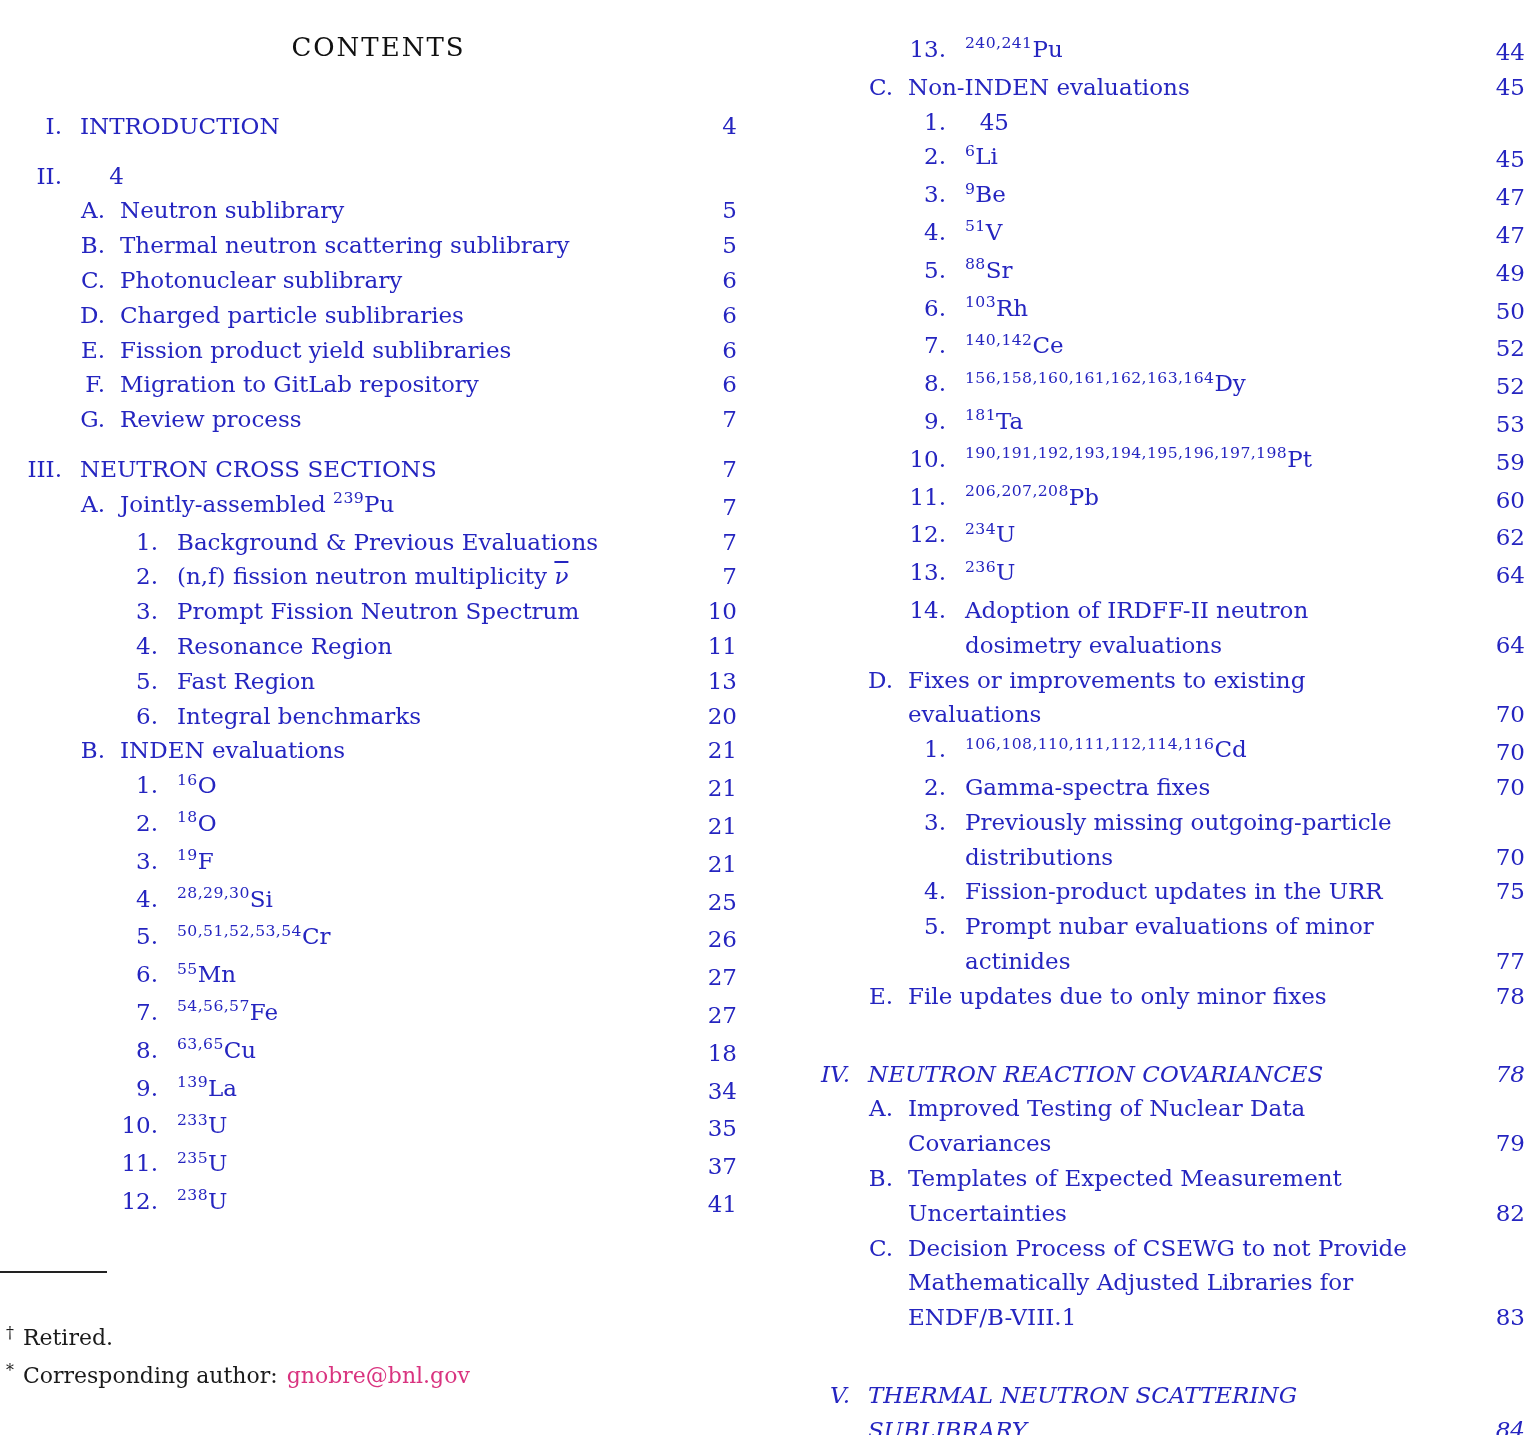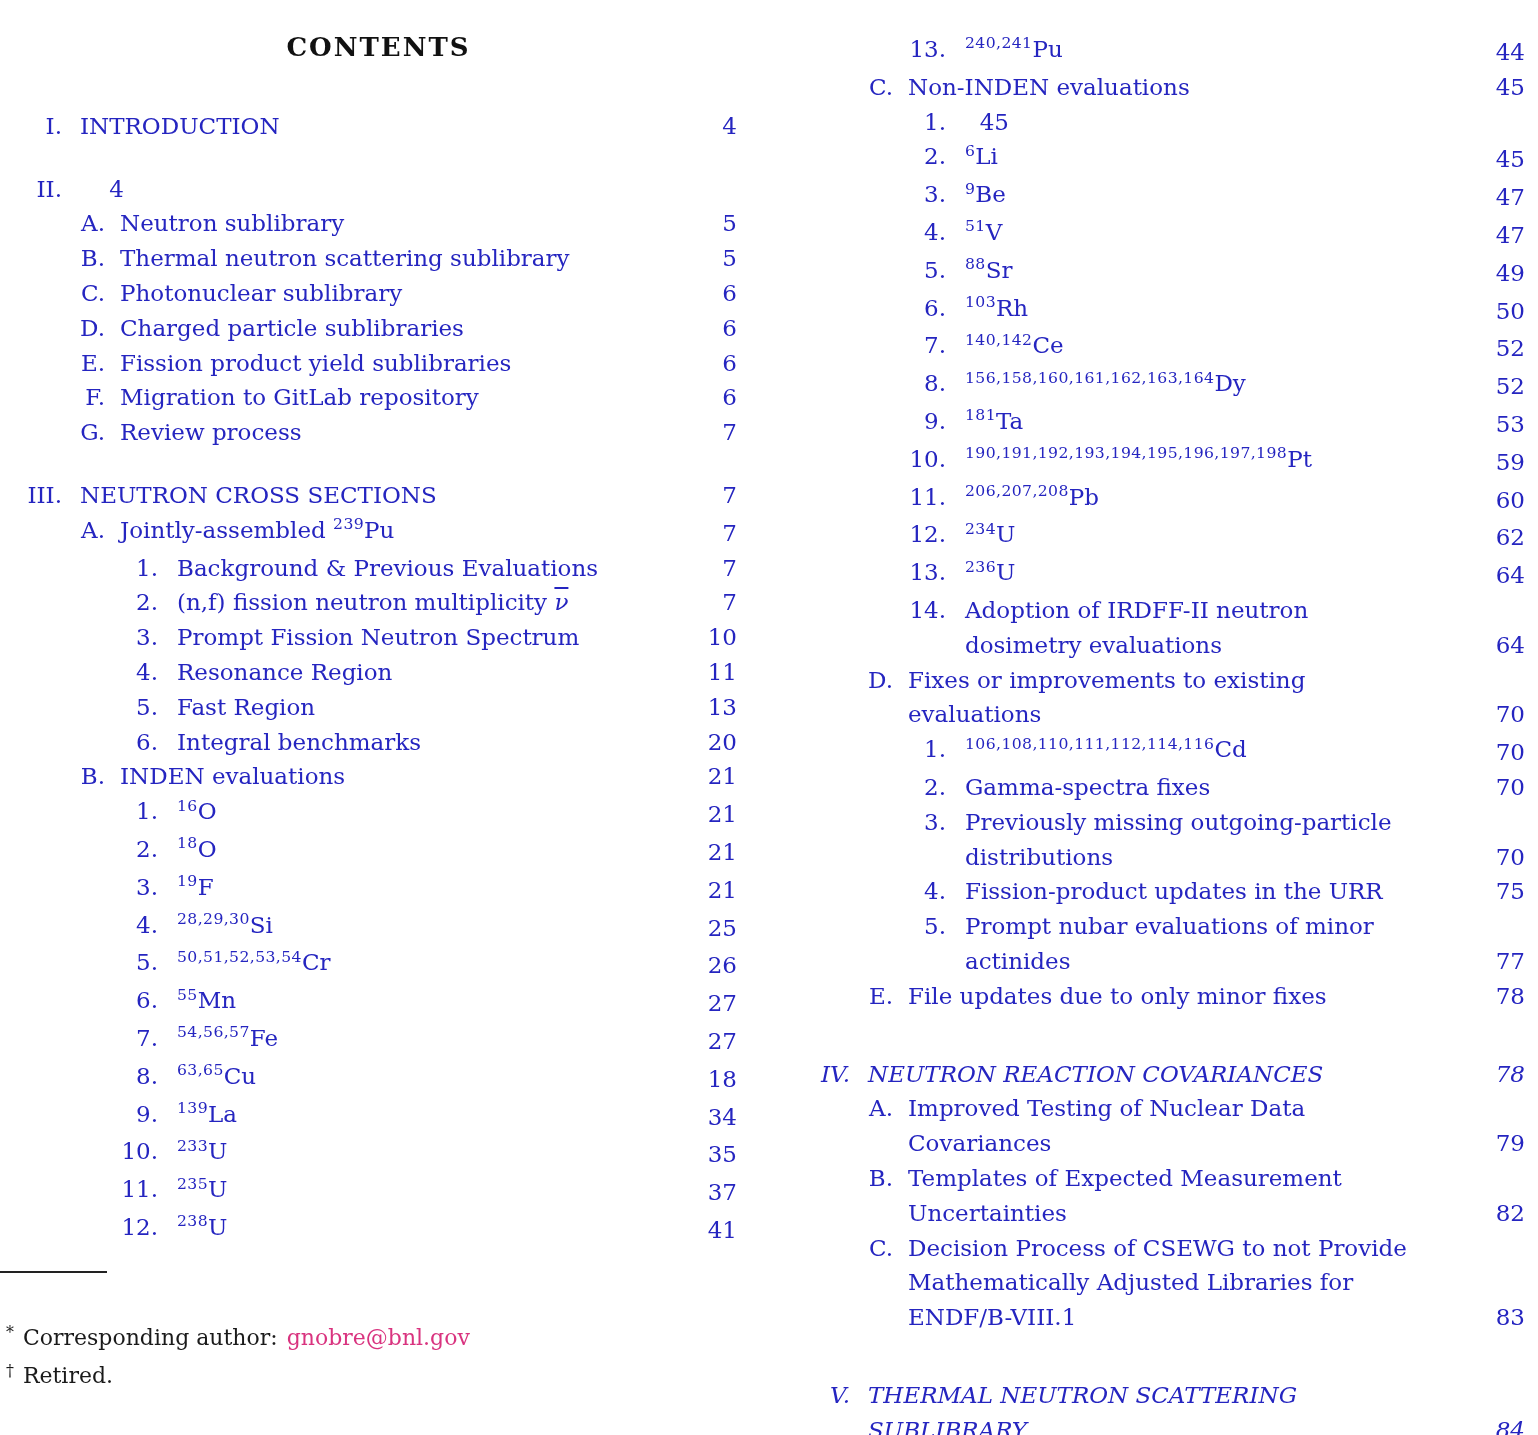--- a/index.html
+++ b/index.html
@@ -19,21 +19,21 @@
   }
   .toc-column {
     position: absolute;
     width: 717px;
   }
   #col-left  { left: 20px;  top: 30px; }
   #col-right { left: 808px; top: 32px; }
 
   .contents-heading {
     color: var(--heading-black);
-    font-weight: bold;
+    font-weight: normal;
     font-size: 26px;
     line-height: 34.8px;
     letter-spacing: 2px;
     text-align: center;
     margin-bottom: 44px;
   }
 
   .toc-entry {
     display: flex;
     color: var(--toc-blue);
@@ -51,21 +51,21 @@
   .level-sub     > .toc-label { width: 85px;  margin-right: 15px; }
   .level-subsub  > .toc-label { width: 138px; margin-right: 19px; }
   .toc-title { flex: 1 1 auto; }
   .toc-page {
     flex: 0 0 auto;
     align-self: flex-end;
     text-align: right;
     min-width: 38px;
     margin-left: 6px;
   }
-  .level-section { margin-top: 28px; }
+  .level-section { margin-top: 15px; }
   #col-right .level-section { margin-top: 43px; font-style: italic; }
   .contents-heading + .toc-entry { margin-top: 0; }
 
   .sup {
     font-size: 0.68em;
     position: relative;
     top: -0.55em;
     letter-spacing: 0.4px;
   }
   .nubar {
@@ -396,18 +396,18 @@
       <span class="toc-label">V.</span>
       <span class="toc-title">THERMAL NEUTRON SCATTERING<br>SUBLIBRARY</span>
       <span class="toc-page">84</span>
     </div>
   </div>
 
 <div class="footnote-rule"></div>
 
 <div class="footnote-area">
   <div class="footnote-line">
+    <span class="fn-marker">†</span><span>Retired.</span>
+  </div>
+  <div class="footnote-line">
     <span class="fn-marker">*</span><span>Corresponding author:</span><a class="email">gnobre@bnl.gov</a>
   </div>
-  <div class="footnote-line">
-    <span class="fn-marker">†</span><span>Retired.</span>
-  </div>
 </div>
 
 </body></html>

